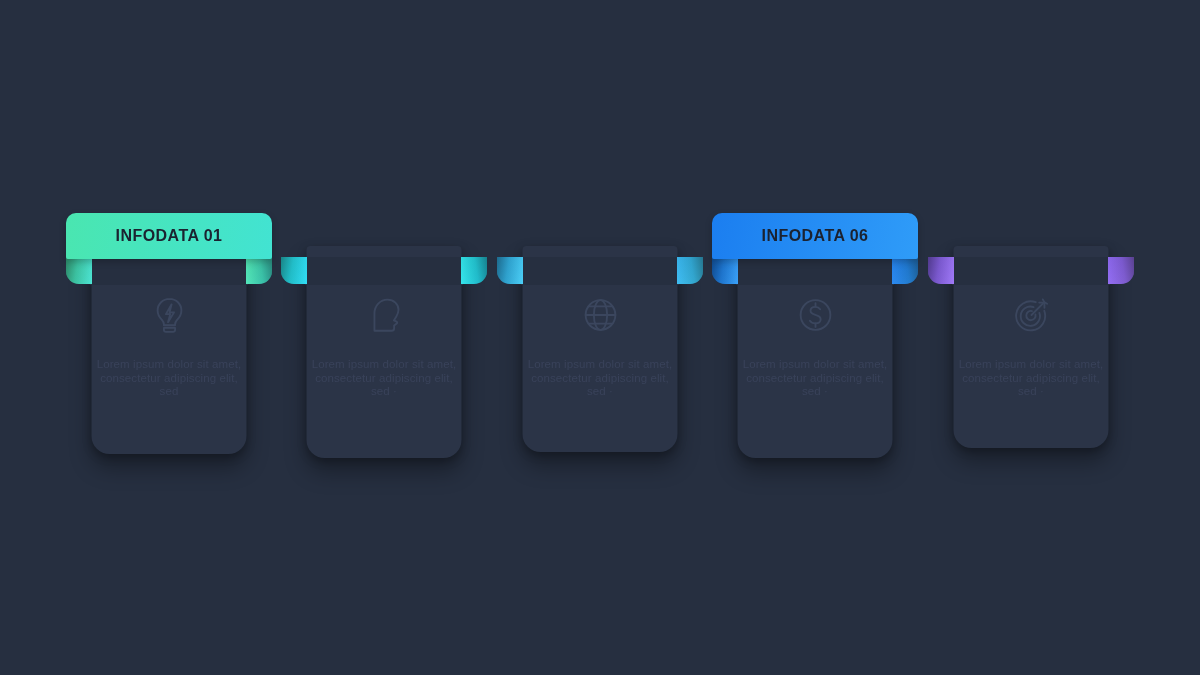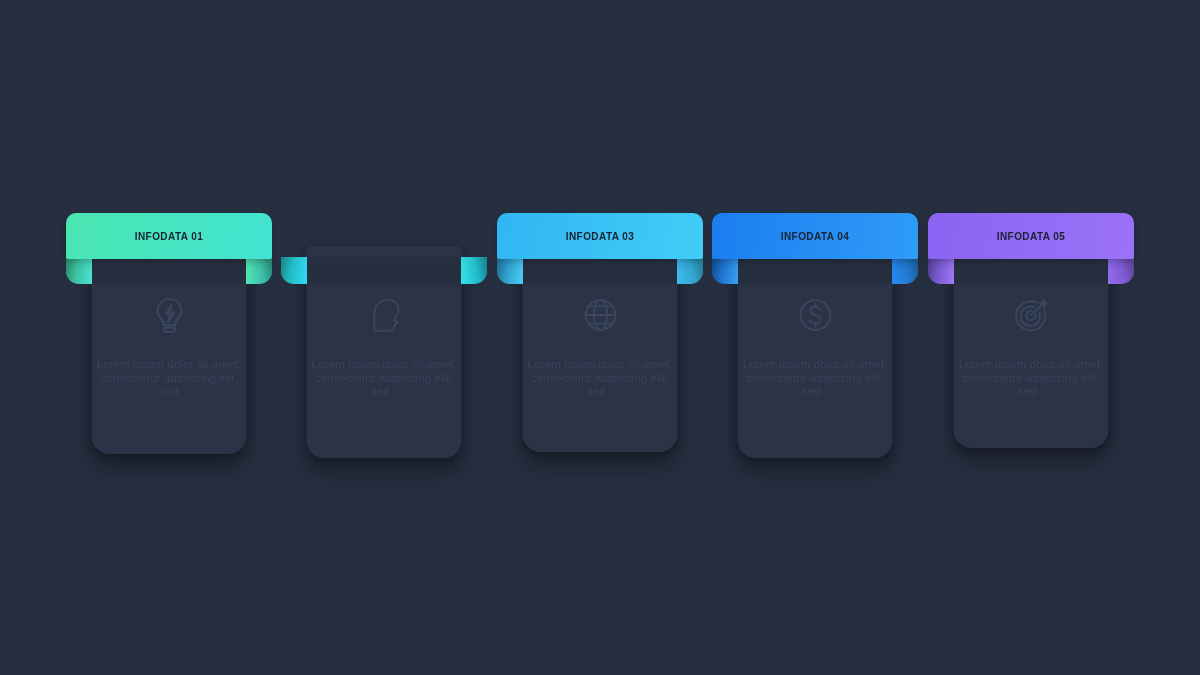--- a/index.html
+++ b/index.html
@@ -83,21 +83,21 @@
     height: 46px;
     border-radius: 10px 10px 2px 2px;
     display: flex;
     align-items: center;
     justify-content: center;
     box-shadow: 0 3px 7px rgba(0,0,0,0.22);
     z-index: 3;
   }
 
   .ribbon-label {
-    font-size: 10px;
+    font-size: 16px;
     font-weight: bold;
     color: #1b2230;
     letter-spacing: 0.45px;
     white-space: nowrap;
   }
 
   
   .fold {
     position: absolute;
     top: 44px;
@@ -194,23 +194,20 @@
       <path d="M10.4 14.2h27.2"></path>
       <path d="M10.4 33.8h27.2"></path>
     </svg>
         </div>
         <div class="card-text" style="color: rgb(57, 66, 90);">Lorem ipsum dolor sit amet, consectetur adipiscing elit, sed  ·</div>
       </div>
       <div class="ribbon">
         <div class="notch" style="background: rgb(38, 47, 64);"></div>
         <div class="fold fold-l" style="background: linear-gradient(100deg, rgb(49, 182, 242) 0%, rgb(65, 205, 247) 100%);"></div>
         <div class="fold fold-r" style="background: linear-gradient(100deg, rgb(49, 182, 242) 0%, rgb(65, 205, 247) 100%);"></div>
-        <div class="ribbon-main" style="background: linear-gradient(100deg, rgb(49, 182, 242) 0%, rgb(65, 205, 247) 100%);">
-          <span class="ribbon-label" style="color: rgb(27, 34, 48);">INFODATA 03</span>
-        </div>
       </div>
     </div>
     <div class="card" style="left: 712px;">
       <div class="card-body" style="height: 212px; background: rgb(43, 52, 71);">
         <div class="card-icon" style="color: rgb(60, 72, 96);">
     <svg viewBox="0 0 48 48" fill="none" stroke="currentColor" stroke-width="2.1" stroke-linecap="round" stroke-linejoin="round">
       <circle cx="24" cy="24" r="17"></circle>
       <path d="M29.3 17.4c-1.2-1.7-3.1-2.6-5.4-2.6-3.3 0-5.6 1.8-5.6 4.4
                0 2.5 1.9 3.7 5.5 4.6 4 1 6.1 2.3 6.1 5.1 0 2.8-2.5 4.7-6.1 4.7
                -2.7 0-4.9-1-6.2-3"></path>
@@ -218,21 +215,21 @@
       <line x1="24" y1="33.6" x2="24" y2="37.6"></line>
     </svg>
         </div>
         <div class="card-text" style="color: rgb(57, 66, 90);">Lorem ipsum dolor sit amet, consectetur adipiscing elit, sed  ·</div>
       </div>
       <div class="ribbon">
         <div class="notch" style="background: rgb(38, 47, 64);"></div>
         <div class="fold fold-l" style="background: linear-gradient(100deg, rgb(27, 126, 240) 0%, rgb(47, 156, 248) 100%);"></div>
         <div class="fold fold-r" style="background: linear-gradient(100deg, rgb(27, 126, 240) 0%, rgb(47, 156, 248) 100%);"></div>
         <div class="ribbon-main" style="background: linear-gradient(100deg, rgb(27, 126, 240) 0%, rgb(47, 156, 248) 100%);">
-          <span class="ribbon-label" style="color: rgb(27, 34, 48);">INFODATA 04</span>
+          <span class="ribbon-label" style="color: rgb(27, 34, 48);">INFODATA 06</span>
         </div>
       </div>
     </div>
     <div class="card" style="left: 928px;">
       <div class="card-body" style="height: 202px; background: rgb(43, 52, 71);">
         <div class="card-icon" style="color: rgb(60, 72, 96);">
     <svg viewBox="0 0 48 48" fill="none" stroke="currentColor" stroke-width="2.1" stroke-linecap="round" stroke-linejoin="round">
       <path d="M38.6 19.2A16.6 16.6 0 1 1 28.8 9.4"></path>
       <path d="M33 21.6a11 11 0 1 1-6.6-6.6"></path>
       <path d="M28.5 23.4a5.3 5.3 0 1 1-3.9-3.9"></path>
@@ -241,18 +238,15 @@
       <path d="M36.9 6.2 38.8 9.6"></path>
       <path d="M41.8 11.1 38.4 9.2"></path>
     </svg>
         </div>
         <div class="card-text" style="color: rgb(57, 66, 90);">Lorem ipsum dolor sit amet, consectetur adipiscing elit, sed  ·</div>
       </div>
       <div class="ribbon">
         <div class="notch" style="background: rgb(38, 47, 64);"></div>
         <div class="fold fold-l" style="background: linear-gradient(100deg, rgb(138, 99, 242) 0%, rgb(155, 114, 248) 100%);"></div>
         <div class="fold fold-r" style="background: linear-gradient(100deg, rgb(138, 99, 242) 0%, rgb(155, 114, 248) 100%);"></div>
-        <div class="ribbon-main" style="background: linear-gradient(100deg, rgb(138, 99, 242) 0%, rgb(155, 114, 248) 100%);">
-          <span class="ribbon-label" style="color: rgb(27, 34, 48);">INFODATA 05</span>
-        </div>
       </div>
     </div>
   </div>
 
 </body></html>

